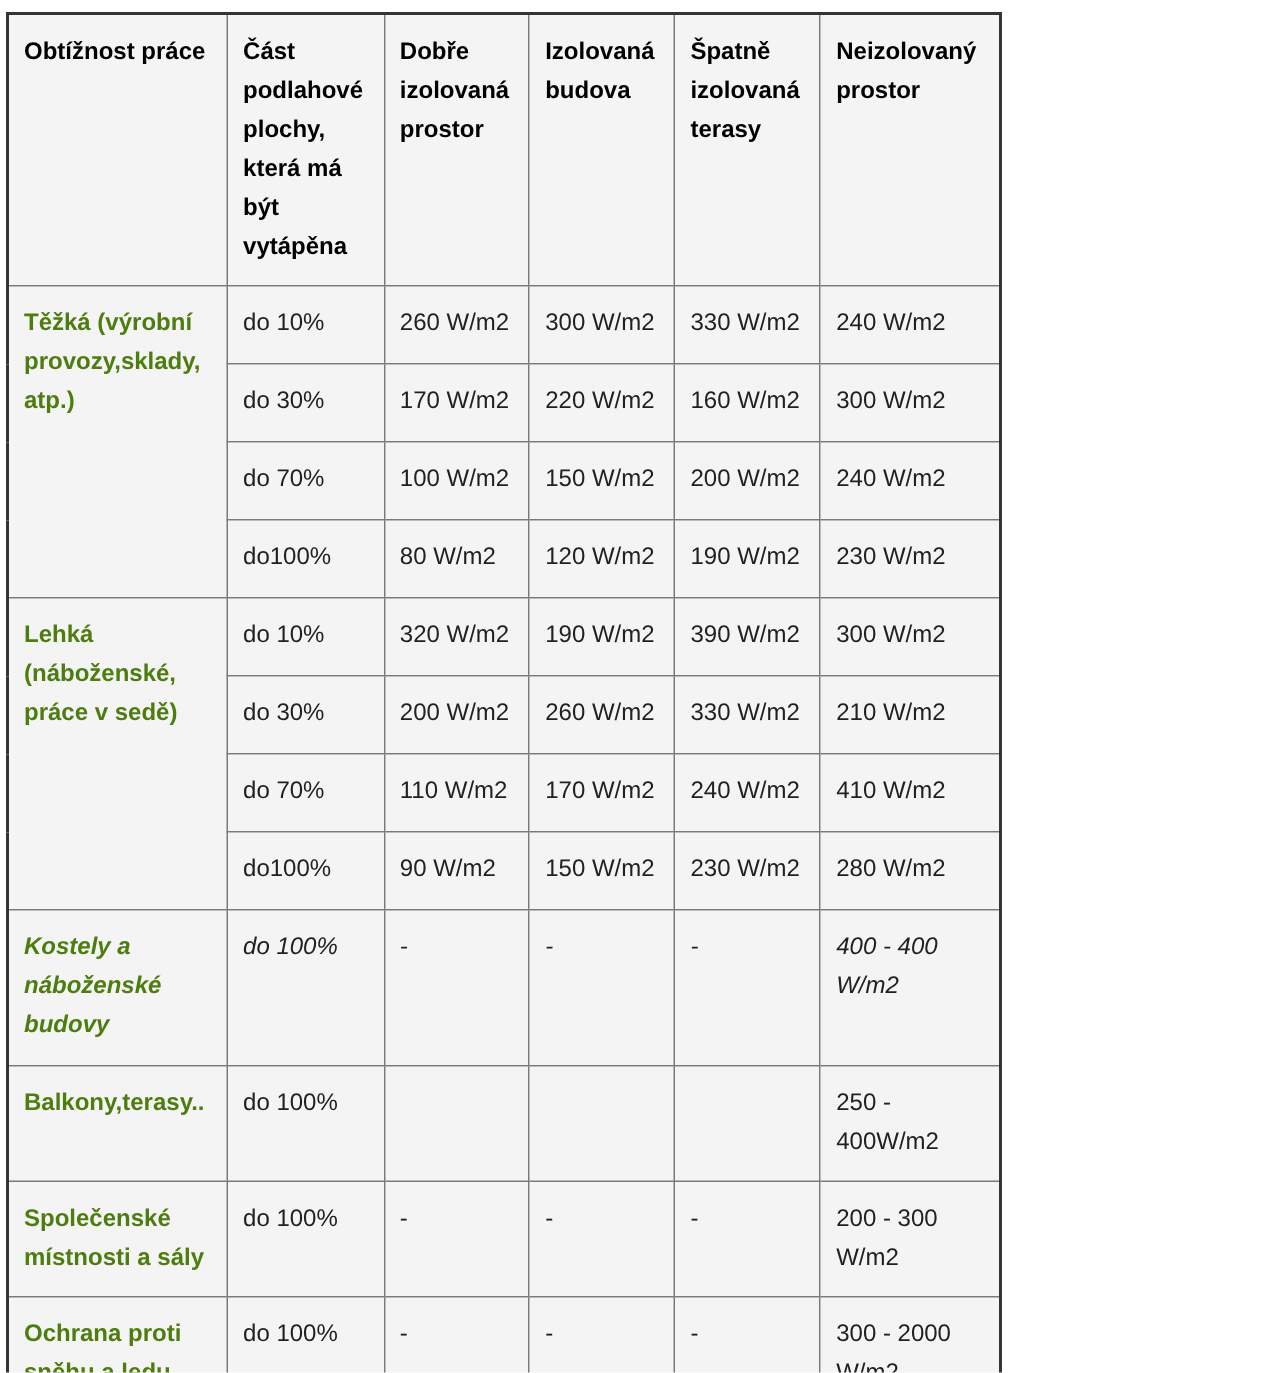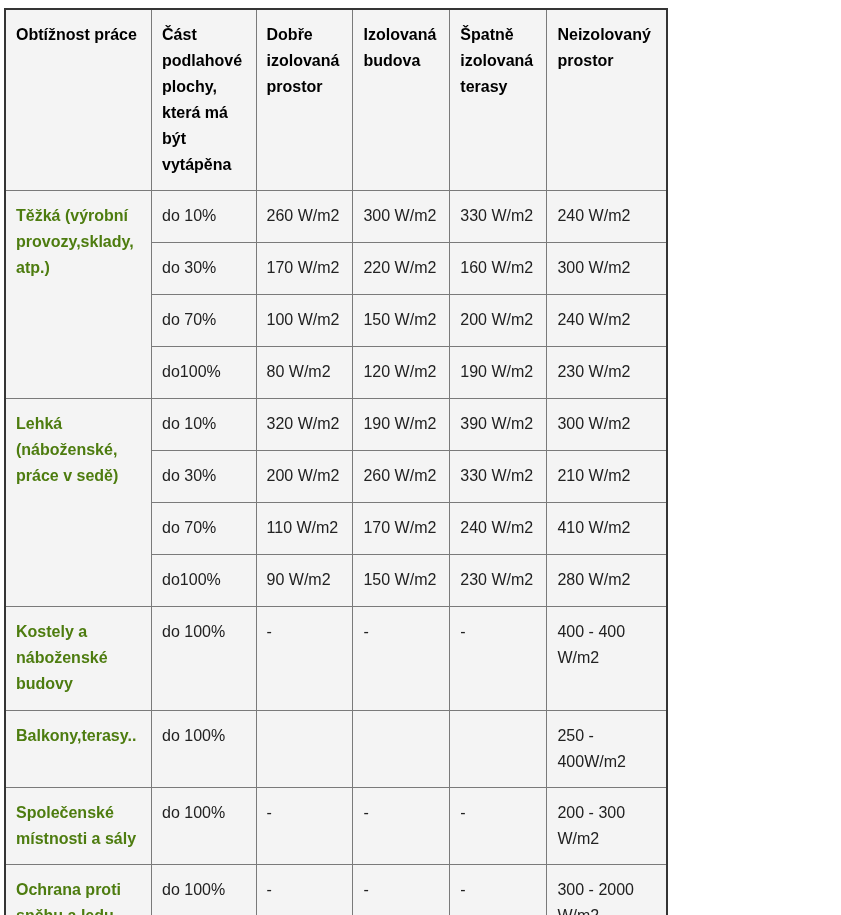--- a/index.html
+++ b/index.html
@@ -40,21 +40,21 @@
   }
   table.heat-table td {
     font-weight: normal;
     color: #212121;
   }
   table.heat-table td.cat {
     font-weight: bold;
     color: #4d7c0f;
   }
   tr.r52  { height: 52px; }
-  tr.r104 { height: 104px; }
+  tr.r104 { height: 104px; font-style: italic; }
   tr.r76  { height: 76px; margin-top: 18px; }
 </style>
 </head>
 <body>
 
 <div class="page">
 
   <table class="heat-table">
     <colgroup>
       <col style="width:182px">

